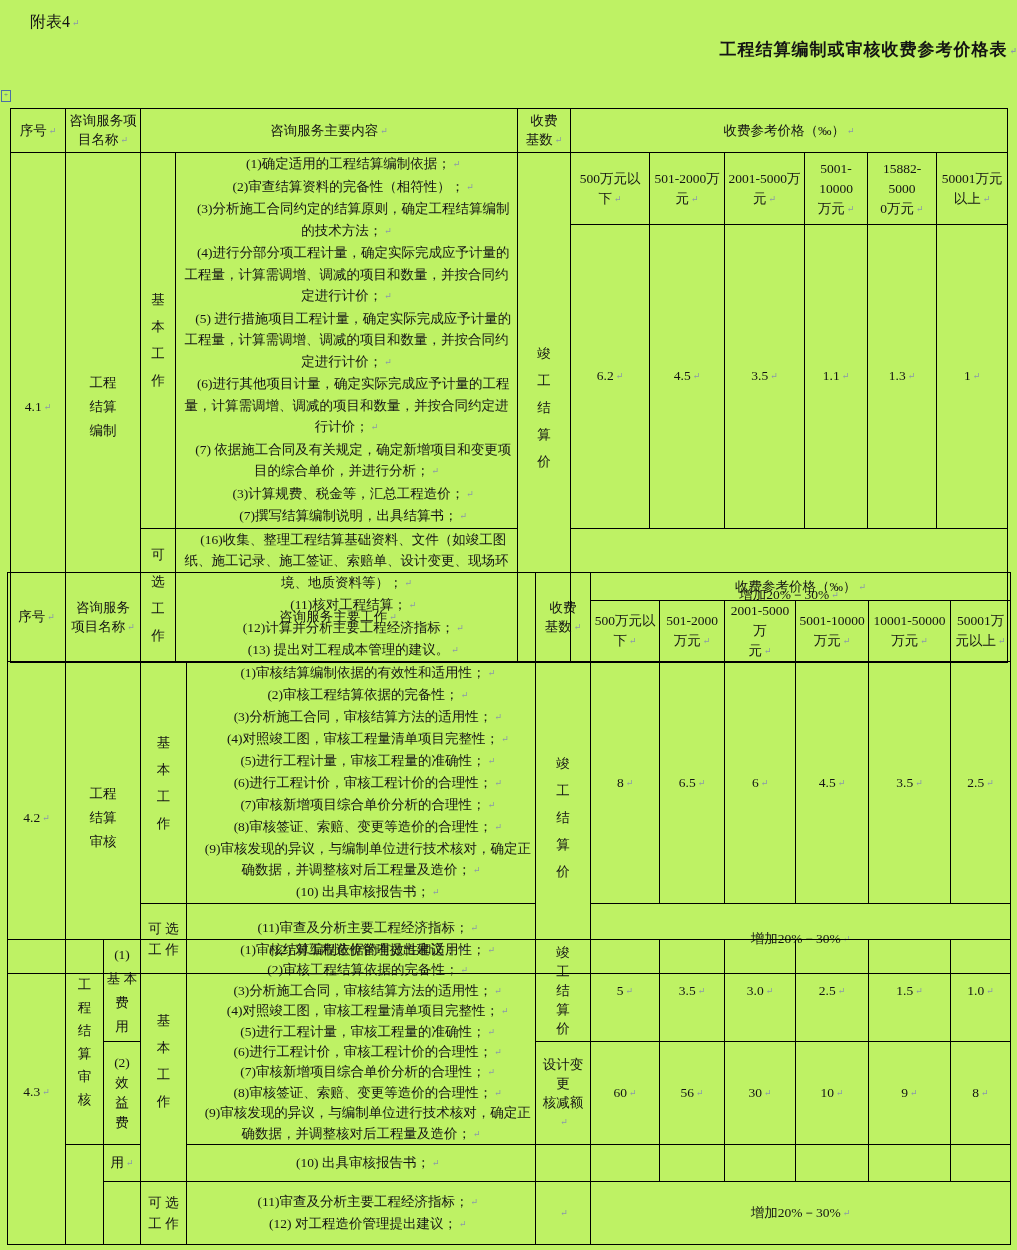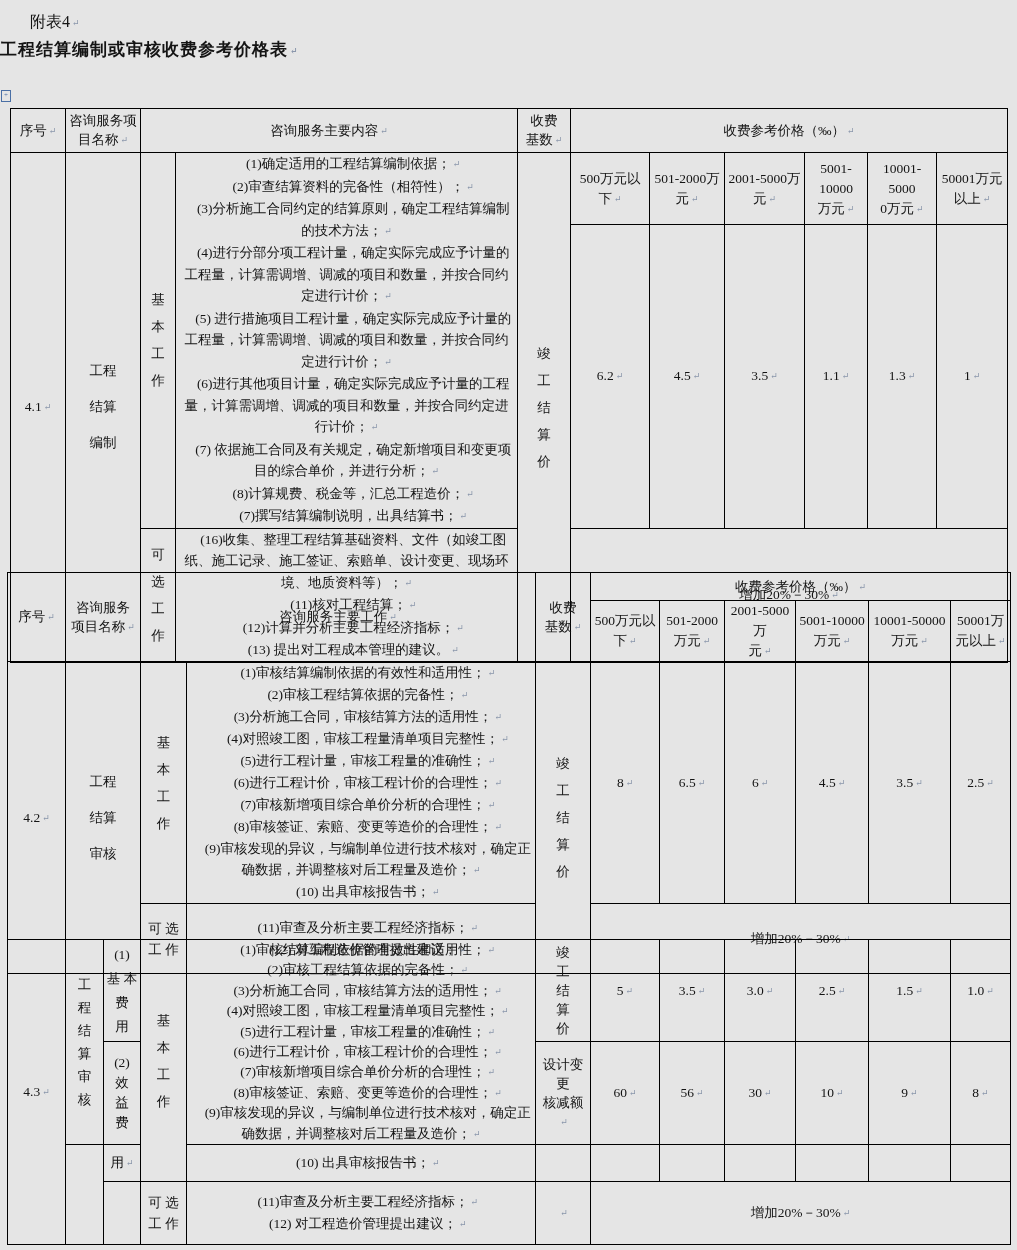--- a/index.html
+++ b/index.html
@@ -1,40 +1,40 @@
 <!DOCTYPE html>
 <html><head>
 <meta charset="utf-8">
 <style>
   html,body { margin:0; padding:0; background:#ffffff; }
   .page {
-    position:relative; width:1017px; height:1250px; background:#e5e5e5;
+    position:relative; width:1017px; height:1250px; background:#bef264;
     font-family:"Liberation Serif","DejaVu Serif",serif; color:#141414;
     overflow:hidden;
   }
   .tag { position:absolute; left:30px; top:12px; font-size:16px; }
-  .title { position:absolute; left:0; right:0; top:38px; text-align:left;
+  .title { position:absolute; left:0; right:0; top:38px; text-align:right;
            font-size:17px; font-weight:bold; letter-spacing:1px; }
   .anchor {
     position:absolute; left:1px; top:90px; width:8px; height:10px;
     border:1px solid #4a6fa5; color:#4a6fa5; font-size:7px; line-height:9px;
     text-align:center;
   }
   table.t { position:absolute; border-collapse:collapse; table-layout:fixed;
             border:1px solid #000; }
   .t1 { left:10px; top:108px; width:997px;  border-bottom:3px solid #000; }
   .t2 { left:7px;  top:572px; width:1003px; border-bottom:2px solid #000; }
   .t3 { left:7px;  top:939px; width:1003px; border-bottom:2px solid #000; }
   .t th, .t td {
     border:1px solid #000; padding:0 2px; font-size:13.5px; font-weight:normal;
     text-align:center; vertical-align:middle; overflow:hidden;
   }
   .pl { white-space:pre-line; line-height:19px; }
   .vlab { white-space:pre-line; line-height:27px; font-size:13.5px; }
-  .vname { white-space:pre-line; line-height:36px; }
+  .vname { white-space:pre-line; line-height:24px; }
   .content { text-align:left; vertical-align:top; padding:2px 3px 1px 2px; }
   .cline { text-indent:1em; }
   .t1 .cline { line-height:21.5px; font-size:13.5px; }
   .t2 .cline, .t3 .cline { line-height:21px; font-size:13.5px; }
   .t3 .r12 .cline { line-height:20.4px; }
   .range { font-size:13px; line-height:20px; white-space:pre-line; }
   .val { font-size:13.5px; }
   .hdr { font-size:14px; }
   tr.h44 { height:44px; } tr.h48 { height:48px; } tr.h255 { height:255px; }
   tr.h105 { height:105px; }
@@ -90,35 +90,35 @@
 工
 作</td>
       <td rowspan="2" class="content">
             <div class="cline">(1)确定适用的工程结算编制依据；</div>
             <div class="cline">(2)审查结算资料的完备性（相符性）；</div>
             <div class="cline">(3)分析施工合同约定的结算原则，确定工程结算编制的技术方法；</div>
             <div class="cline">(4)进行分部分项工程计量，确定实际完成应予计量的工程量，计算需调增、调减的项目和数量，并按合同约定进行计价；</div>
             <div class="cline">(5) 进行措施项目工程计量，确定实际完成应予计量的工程量，计算需调增、调减的项目和数量，并按合同约定进行计价；</div>
             <div class="cline">(6)进行其他项目计量，确定实际完成应予计量的工程量，计算需调增、调减的项目和数量，并按合同约定进行计价；</div>
             <div class="cline">(7) 依据施工合同及有关规定，确定新增项目和变更项目的综合单价，并进行分析；</div>
-            <div class="cline">(8)计算规费、税金等，汇总工程造价；</div>
+            <div class="cline">(3)计算规费、税金等，汇总工程造价；</div>
             <div class="cline">(7)撰写结算编制说明，出具结算书；</div>
           </td>
       <td rowspan="3" class="vlab">竣
 工
 结
 算
 价</td>
       <th class="range m">500万元以下</th>
       <th class="range m">501-2000万元</th>
       <th class="range m">2001-5000万
 元</th>
       <th class="range m">5001-10000
 万元</th>
-      <th class="range m">10001-5000
+      <th class="range m">15882-5000
 0万元</th>
       <th class="range m">50001万元
 以上</th>
     </tr>
     <tr class="h255">
       <td class="val m">6.2</td>
       <td class="val m">4.5</td>
       <td class="val m">3.5</td>
       <td class="val m">1.1</td>
       <td class="val m">1.3</td>

